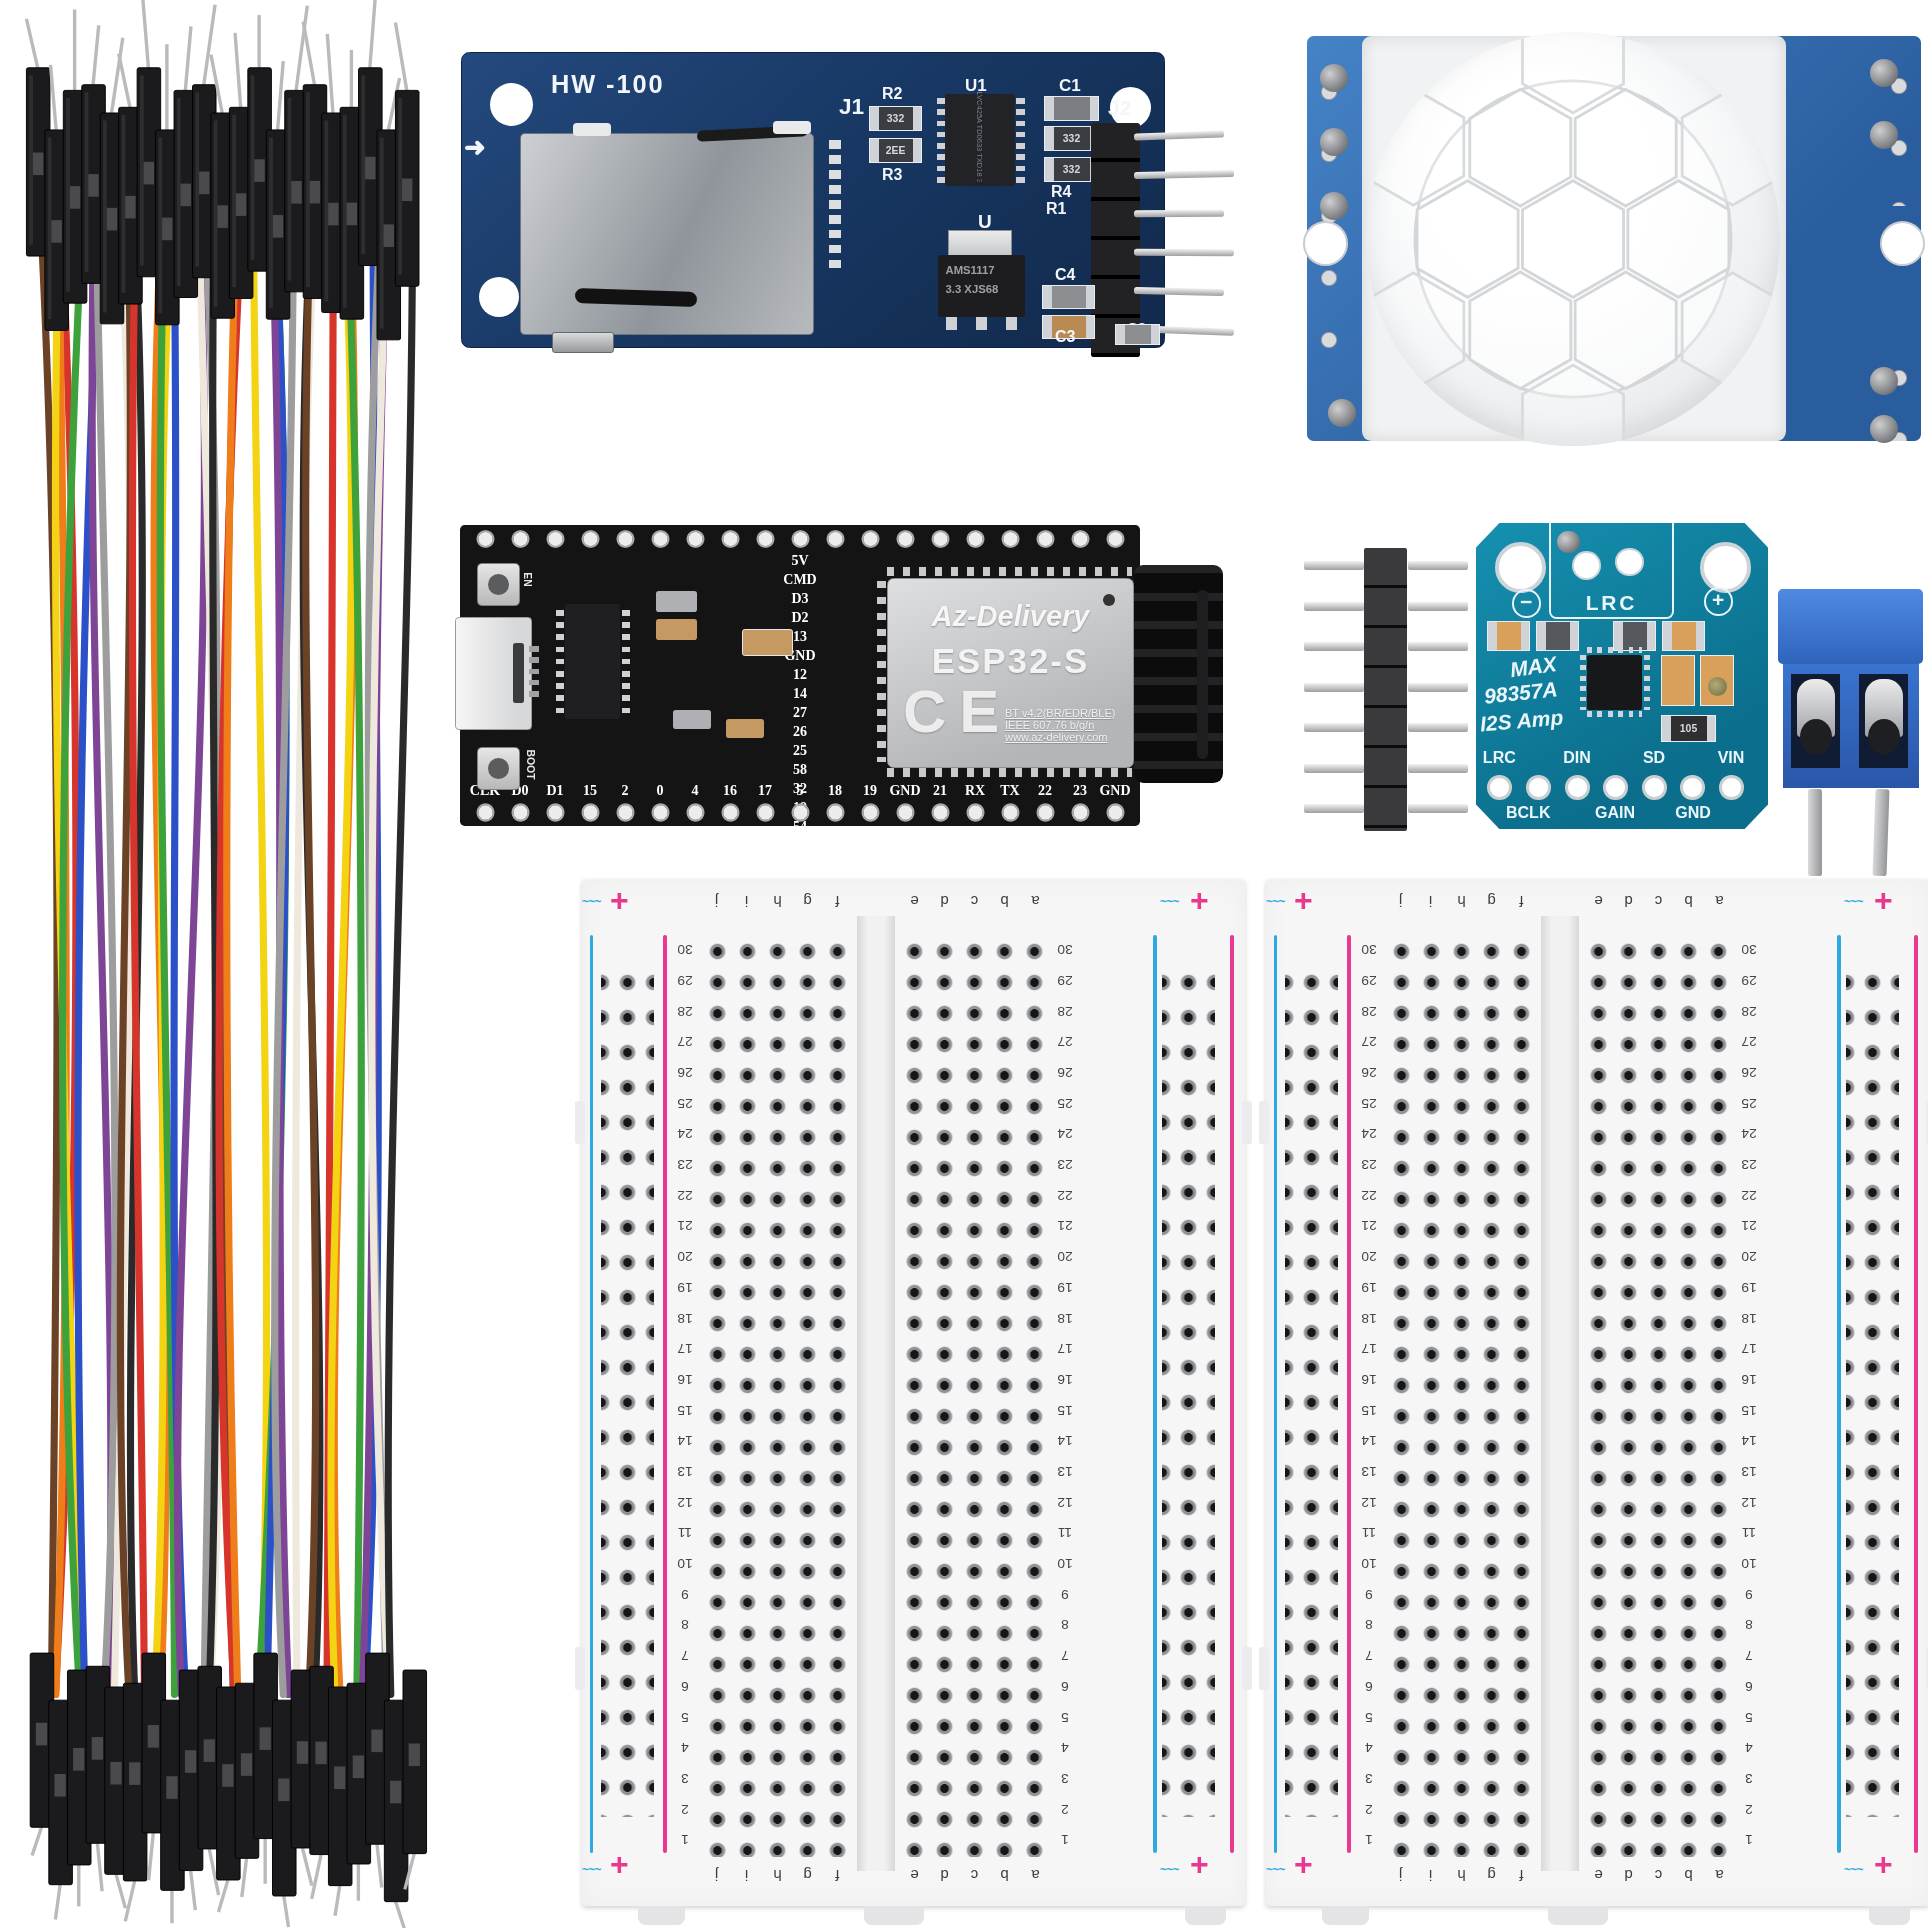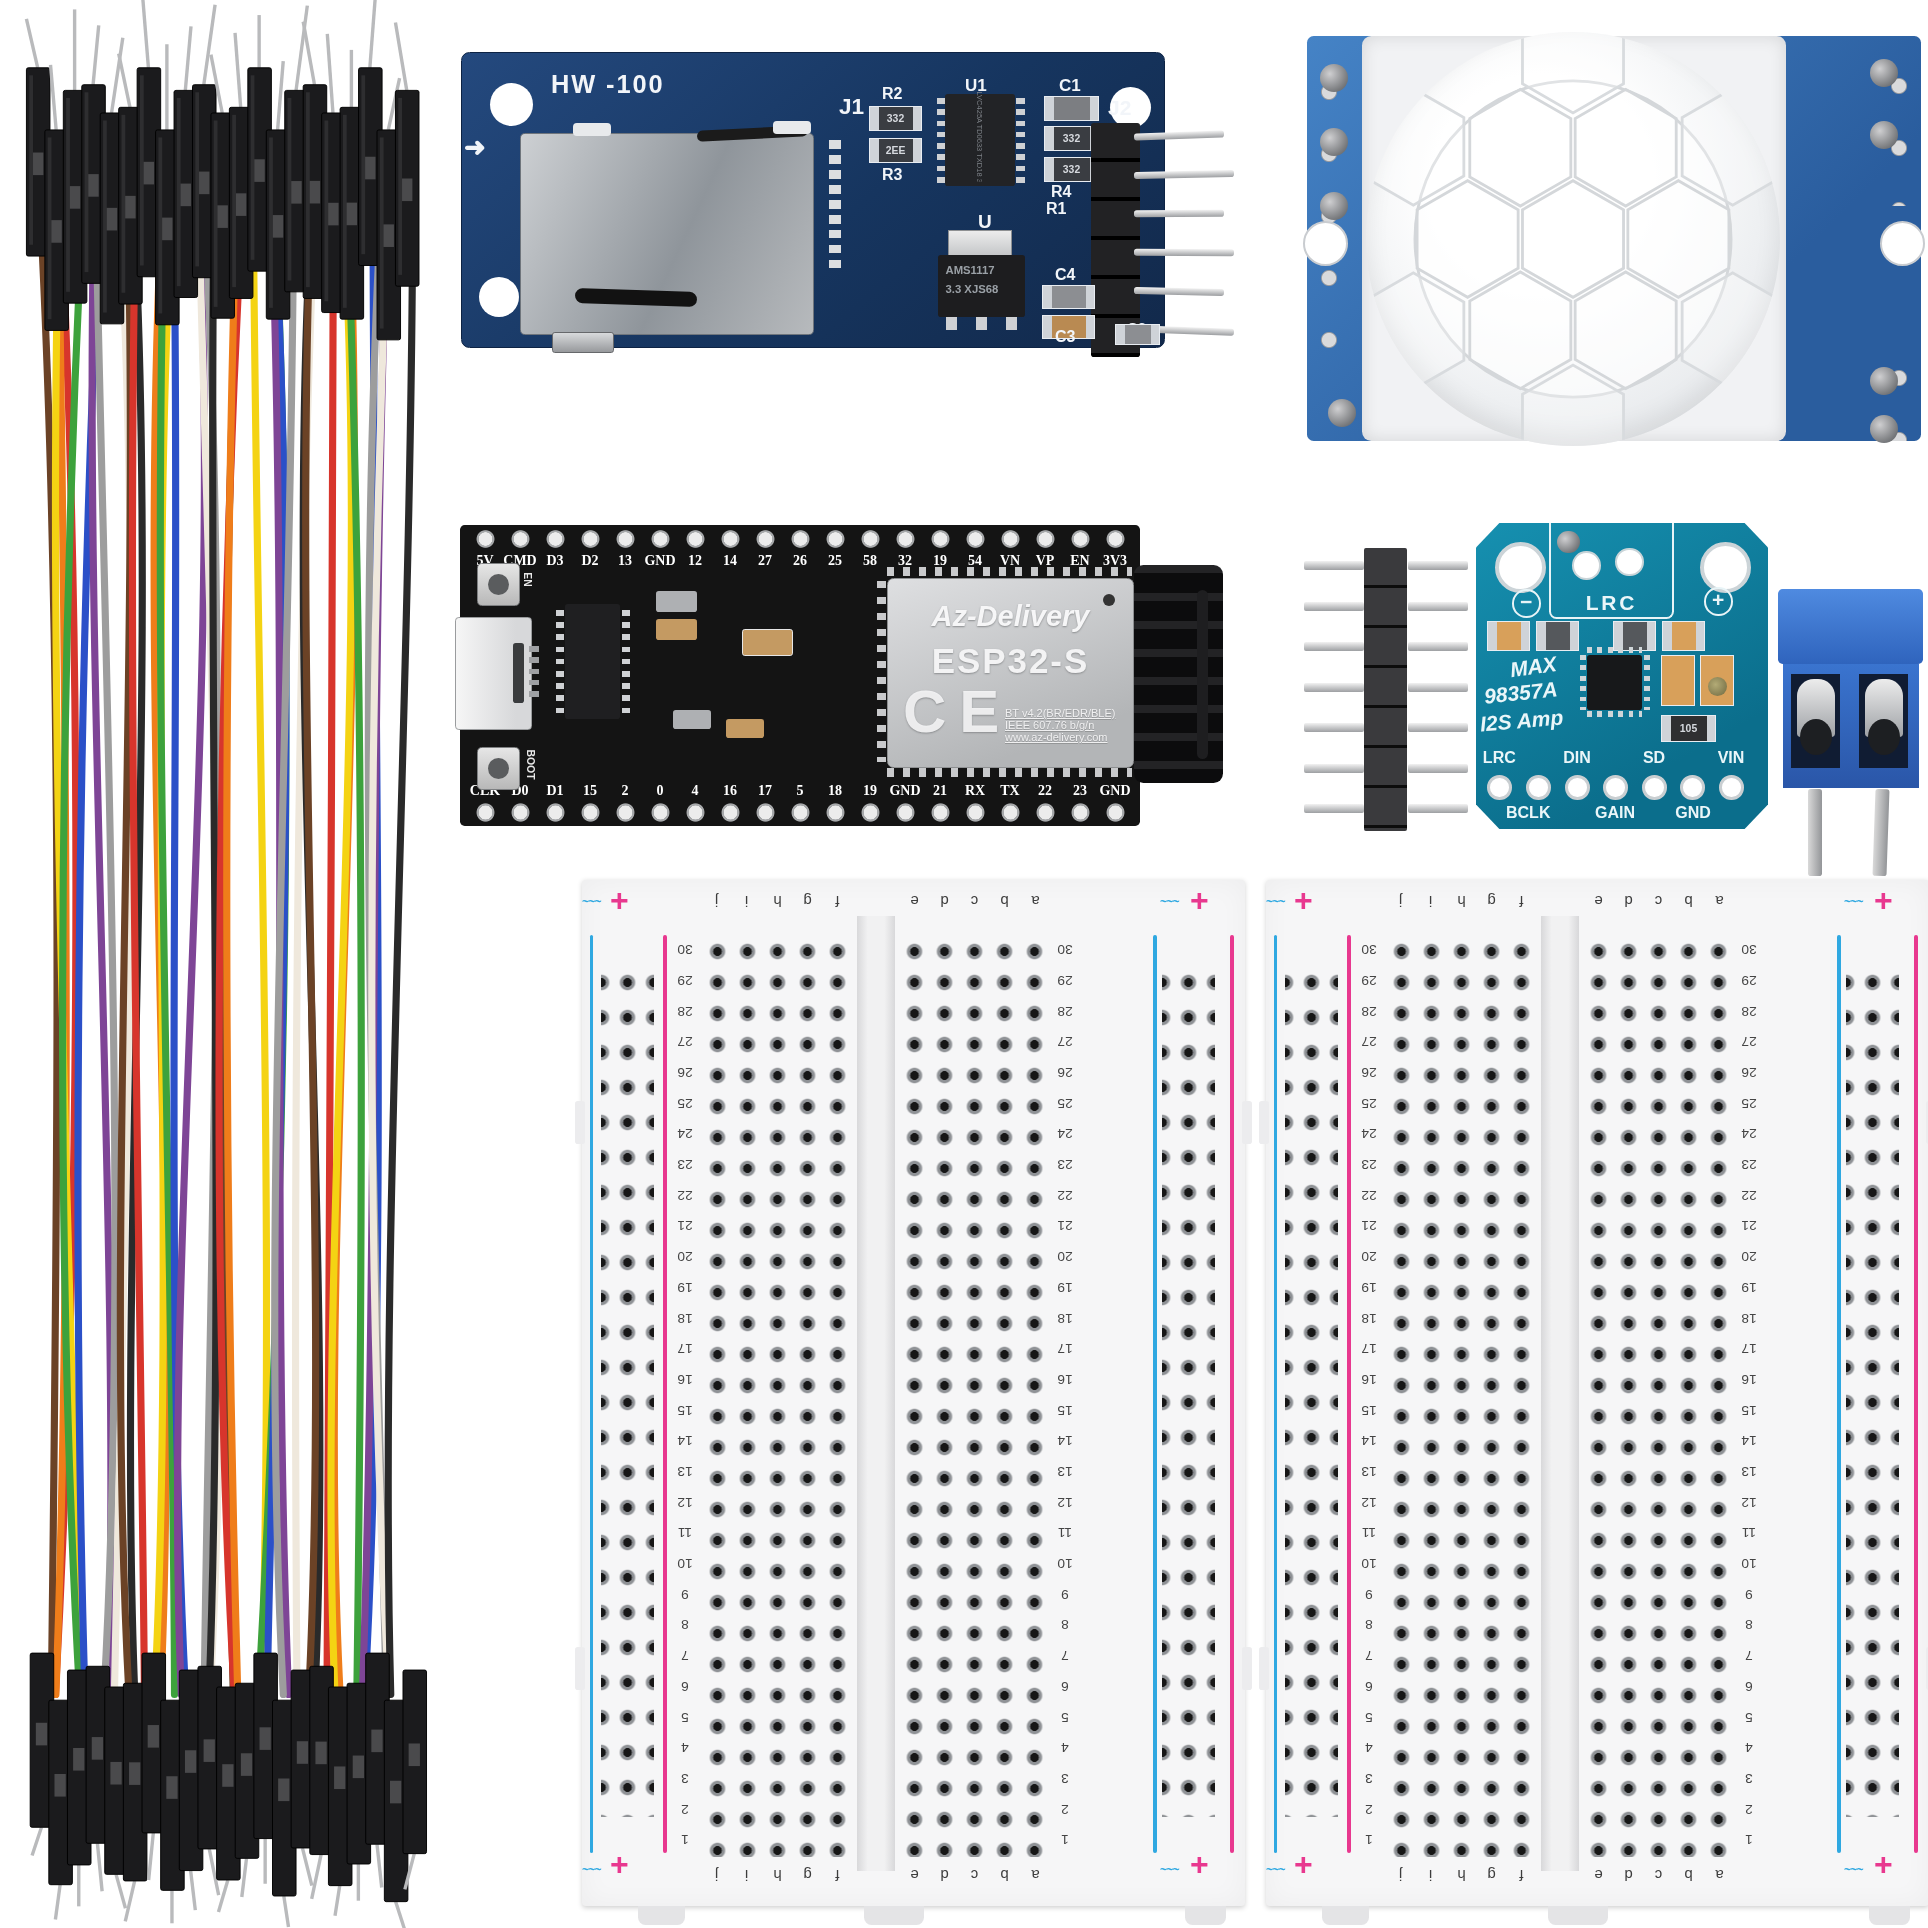--- a/index.html
+++ b/index.html
@@ -406,21 +406,21 @@
     <div class="screw" style="left:563px;top:22.6px;"></div>
     <div class="screw" style="left:563px;top:85px;"></div>
     <div class="screw" style="left:563px;top:331px;"></div>
     <div class="screw" style="left:563px;top:379px;"></div>
     <div class="hole" style="left:-3.8px;top:185px;width:41px;height:41px;border:2.8px solid #c9ccd0;"></div>
     <div class="hole" style="left:573px;top:185px;width:41px;height:41px;border:2.8px solid #c9ccd0;"></div>
   </div>
 
   <div class="esp">
     <div class="pads" style="top:1.9px;"></div>
-    <div class="pinrow" id="esp-top-labels" style="top:26px;">
+    <div class="pinrow" id="esp-top-labels" style="top:26px;flex-direction:column;">
         <span>5V</span>
         <span>CMD</span>
         <span>D3</span>
         <span>D2</span>
         <span>13</span>
         <span>GND</span>
         <span>12</span>
         <span>14</span>
         <span>27</span>
         <span>26</span>

